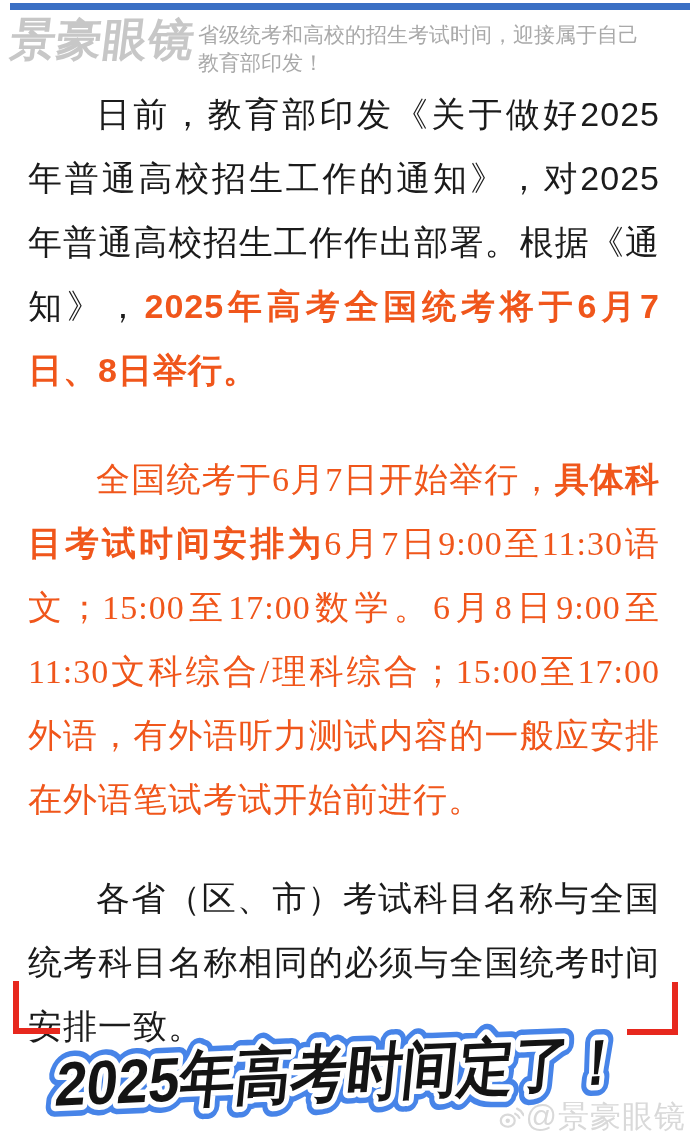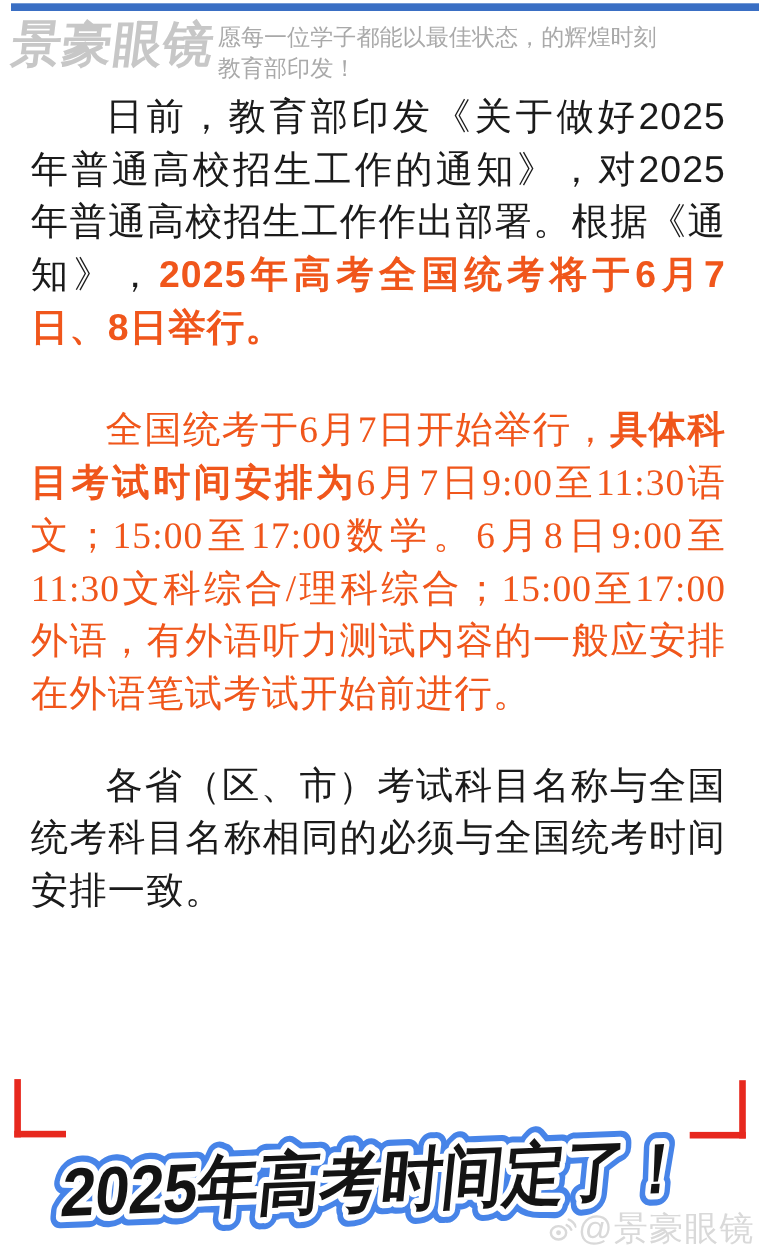--- a/index.html
+++ b/index.html
@@ -46,21 +46,21 @@
     line-height: 28px;
   }
 
   
   .article {
     position: absolute;
     top: 82px; left: 28px;
     width: 632px;
     color: var(--text_black);
     font-size: 34px;
-    line-height: 48px;
+    line-height: 64px;
     letter-spacing: 1px;
     text-align: justify;
   }
   .article p { margin: 0; text-indent: 2em; }
   .article p.p1 { margin-bottom: 46px; }
   .article p.p2 { margin-bottom: 34px; font-family: Liberation Serif, serif; }
   .article p.p3 { margin-bottom: 66px; }
   .hl   { color: var(--accent_orange); }
   .hl-b { color: var(--accent_orange); font-weight: bold; }
 
@@ -105,21 +105,21 @@
 </head>
 <body>
 
 <div class="canvas">
 
   <div class="top-bar"></div>
 
   <div class="header">
     <div class="logo">景豪眼镜</div>
     <div class="slogan">
-      <div>愿每一位学子都能以最佳状态，的辉煌时刻</div>
+      <div>省级统考和高校的招生考试时间，迎接属于自己</div>
       <div>教育部印发！</div>
     </div>
   </div>
 
   <div class="article">
     <p class="p1"><span>日前，教育部印发《关于做好2025年普通高校招生工作的通知》，对2025年普通高校招生工作作出部署。根据《通知》，</span><span class="hl-b">2025年高考全国统考将于6月7日、8日举行。</span></p>
 
     <p class="p2"><span class="hl">全国统考于6月7日开始举行，</span><span class="hl-b">具体科目考试时间安排为</span><span class="hl">6月7日9:00至11:30语文；15:00至17:00数学。6月8日9:00至11:30文科综合/理科综合；15:00至17:00外语，有外语听力测试内容的一般应安排在外语笔试考试开始前进行。</span></p>
 
     <p class="p3"><span>各省（区、市）考试科目名称与全国统考科目名称相同的必须与全国统考时间安排一致。</span></p>

